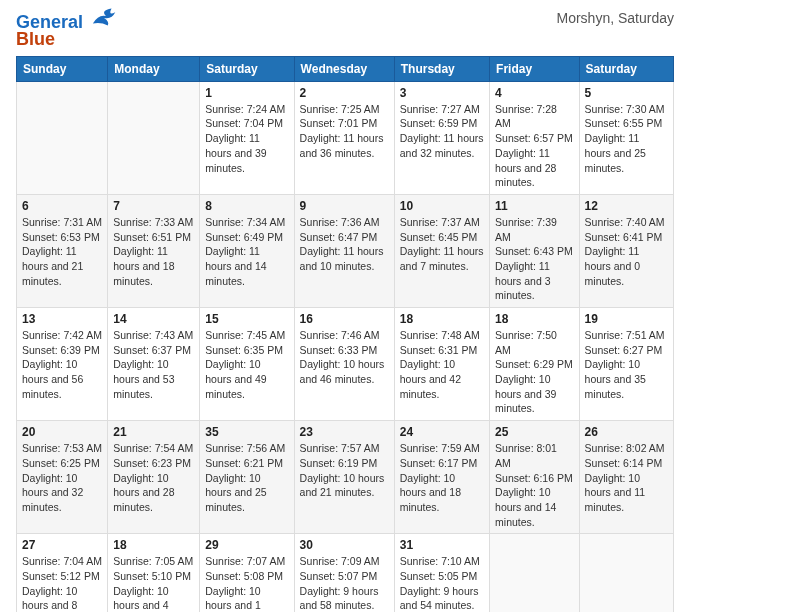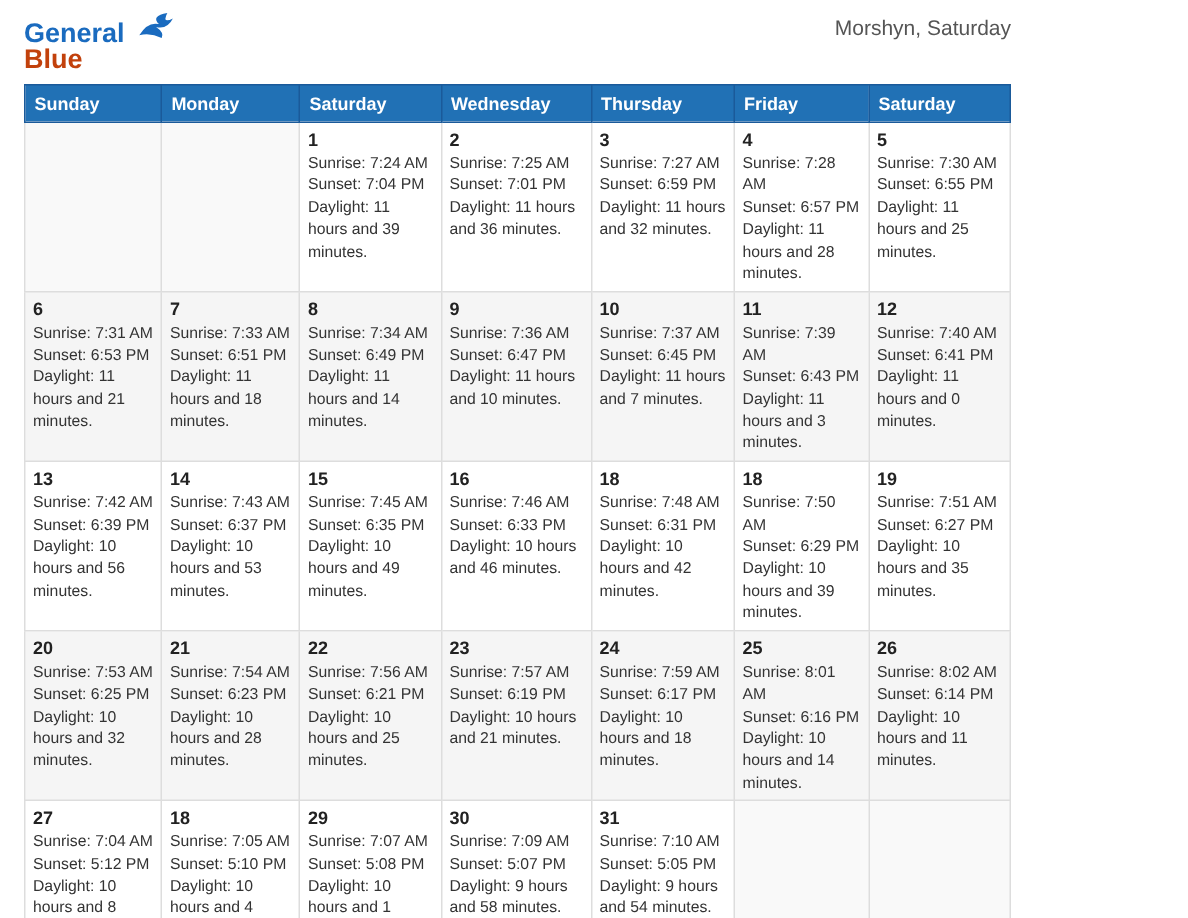--- a/index.html
+++ b/index.html
@@ -219,21 +219,21 @@
         <tr>
           <td>
             <span class="day-num">20</span>
             <div class="day-info">Sunrise: 7:53 AM<br>Sunset: 6:25 PM<br>Daylight: 10 hours and 32 minutes.</div>
           </td>
           <td>
             <span class="day-num">21</span>
             <div class="day-info">Sunrise: 7:54 AM<br>Sunset: 6:23 PM<br>Daylight: 10 hours and 28 minutes.</div>
           </td>
           <td>
-            <span class="day-num">22</span>
+            <span class="day-num">35</span>
             <div class="day-info">Sunrise: 7:56 AM<br>Sunset: 6:21 PM<br>Daylight: 10 hours and 25 minutes.</div>
           </td>
           <td>
             <span class="day-num">23</span>
             <div class="day-info">Sunrise: 7:57 AM<br>Sunset: 6:19 PM<br>Daylight: 10 hours and 21 minutes.</div>
           </td>
           <td>
             <span class="day-num">24</span>
             <div class="day-info">Sunrise: 7:59 AM<br>Sunset: 6:17 PM<br>Daylight: 10 hours and 18 minutes.</div>
           </td>

